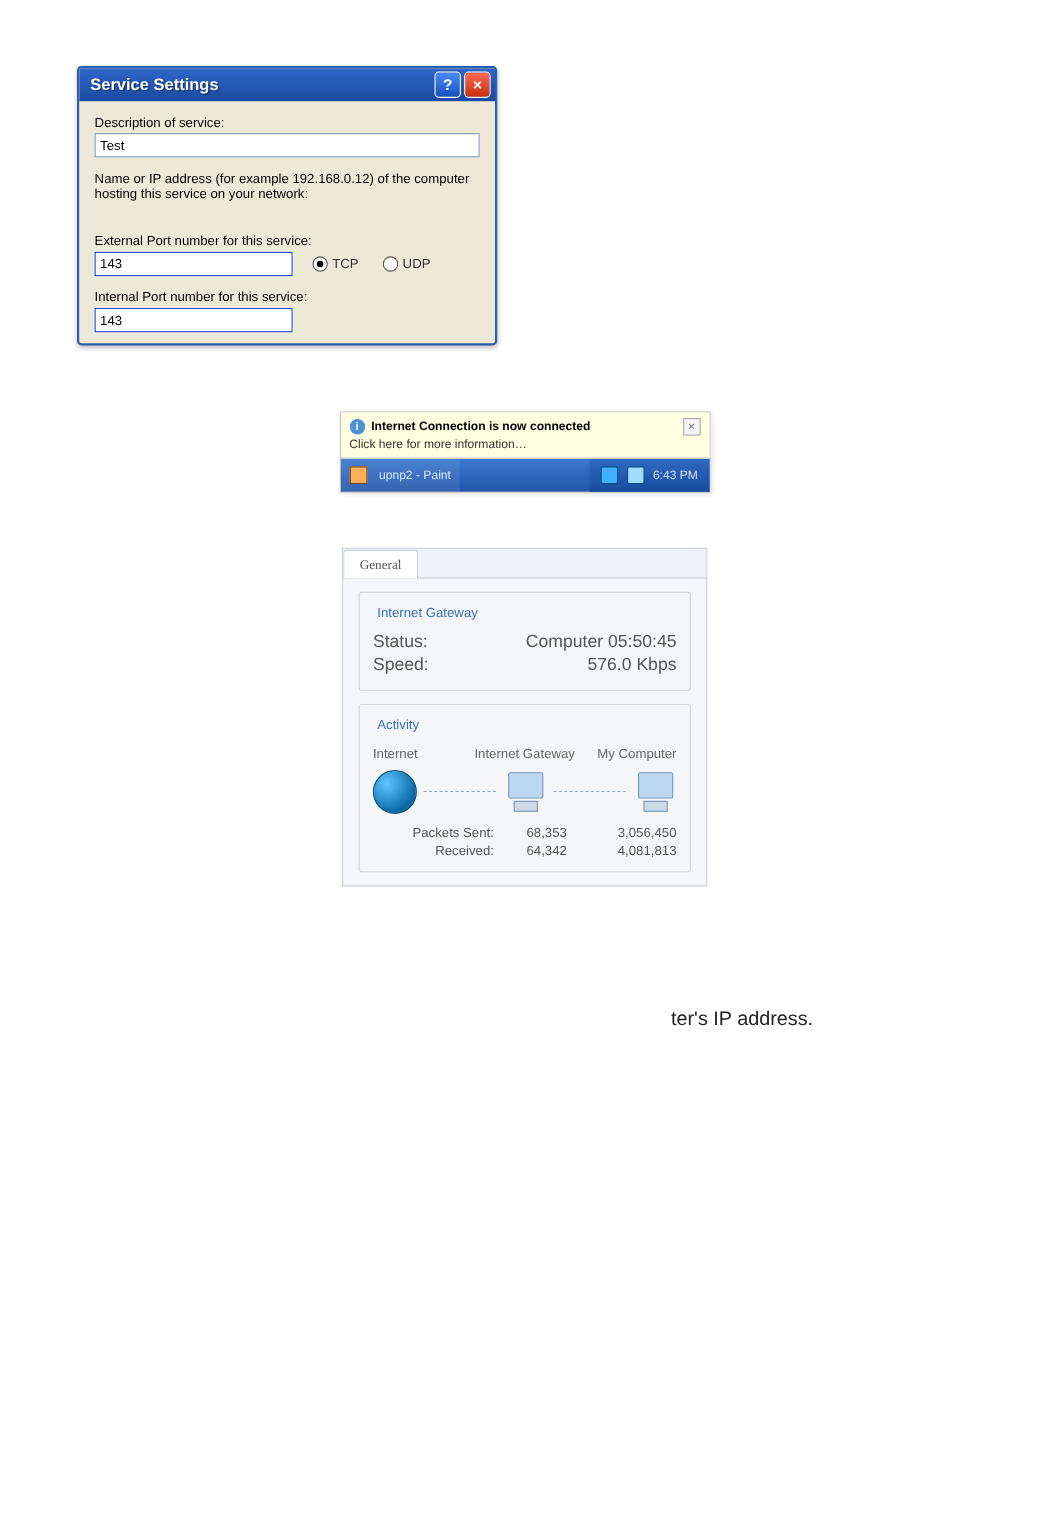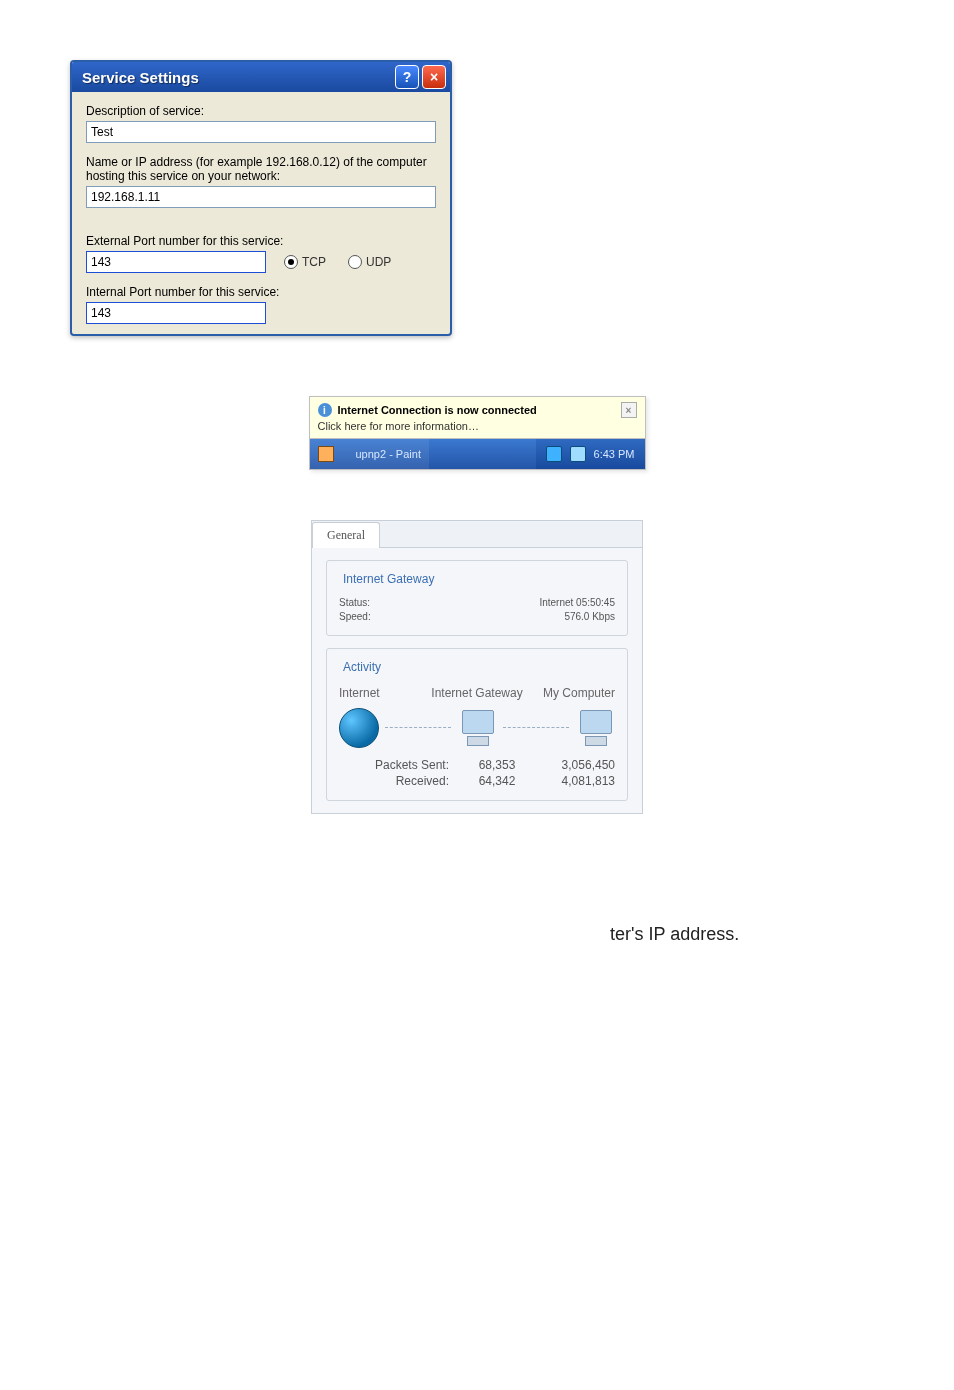--- a/index.html
+++ b/index.html
@@ -147,21 +147,21 @@
   .balloon-sub{ font-size:11px; color:#333; margin-top:2px; }
   .taskbar {
     height: 30px;
     background: linear-gradient(to bottom,#3a79d0,#2455a8);
     display:flex; align-items:center;
     color:#d7e6ff;
     font-size:11px;
   }
   .task-item {
     padding: 0 8px; height:100%;
-    display:flex; align-items:center; gap:22px;
+    display:flex; align-items:center; gap:11px;
     background: rgba(255,255,255,0.08);
   }
   .paint-ico{width:14px;height:14px;background:#ffb05a;border:1px solid #7a4a12;}
   .tray {
     margin-left:auto; display:flex; align-items:center; gap:8px; padding:0 10px; height:100%;
     background: linear-gradient(to bottom,#2f6ac1,#184a9e);
   }
   .tray-ico{width:14px;height:14px;}
   .tray-pc{background:#3fb2ff;border:1px solid #0a4d7a; border-radius:2px;}
   .tray-net{background:#9fdcff;border:1px solid #0a4d7a; border-radius:2px;}
@@ -184,21 +184,21 @@
   .group {
     margin: 12px 14px;
     border:1px solid #cfd5dc;
     border-radius:3px;
     padding: 10px 12px 10px 12px;
   }
   .group-title{
     font-size:12px; color:#3b6fb3; margin:-18px 0 8px 0;
     background:#f4f6f9; display:inline-block; padding:0 4px;
   }
-  .row {display:flex; font-size:10px; color:#555; margin:3px 0;}
+  .row {display:flex; font-size:16px; color:#555; margin:3px 0;}
   .row .left{width:90px;}
   .row .right1{flex:1; text-align:right;}
   .activity-heads{
     display:flex; font-size:12px; color:#666; margin-top:4px;
   }
   .activity-heads div{flex:1; text-align:center;}
   .activity-heads div:first-child{text-align:left;}
   .activity-heads div:last-child{text-align:right;}
   .activity-icons{
     display:flex; align-items:center; justify-content:space-between; margin:8px 0 10px 0;
@@ -244,21 +244,20 @@
     <div class="title-btn">?</div>
     <div class="title-btn close-btn">×</div>
   </div>
   <div class="dialog-body">
 
     <div class="field-label">Description of service:</div>
     <input class="text-input" type="text" value="Test" style="">
     <div class="gap12"></div>
 
     <div class="field-label">Name or IP address (for example 192.168.0.12) of the computer hosting this service on your network:</div>
-    <input class="text-input" type="text" value="192.168.1.11" style="">
     <div class="gap20"></div>
 
     <div class="field-label">External Port number for this service:</div>
     <div class="port-row">
       <input class="port-input" type="text" value="143" style="">
       <div class="radio-group">
         <div class="radio">
           <span class="radio-dot selected"></span>
           <span>TCP</span>
         </div>
@@ -299,21 +298,21 @@
 
 <div class="status-panel">
   <div class="tab-wrap">
     <div class="tab">General</div>
   </div>
 
   <div class="group">
     <div class="group-title">Internet Gateway</div>
     <div class="row">
       <div class="left">Status:</div>
-      <div class="right1">Internet  05:50:45</div>
+      <div class="right1">Computer  05:50:45</div>
     </div>
     <div class="row">
       <div class="left">Speed:</div>
       <div class="right1">576.0 Kbps</div>
     </div>
   </div>
 
   <div class="group">
     <div class="group-title">Activity</div>
     <div class="activity-heads">

